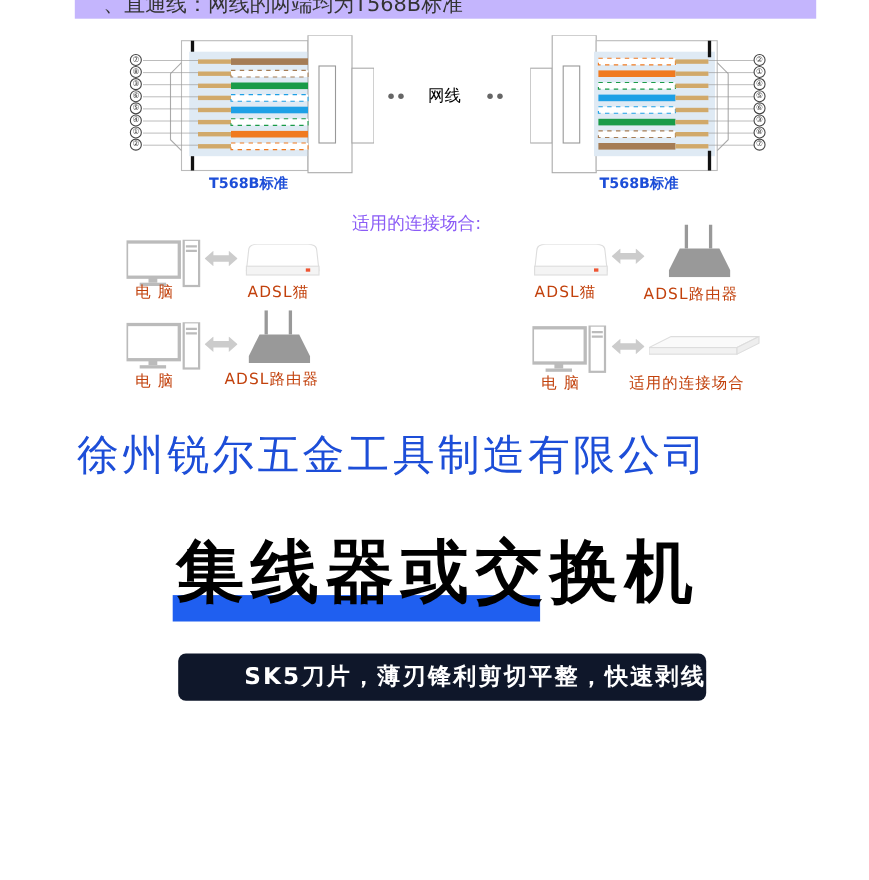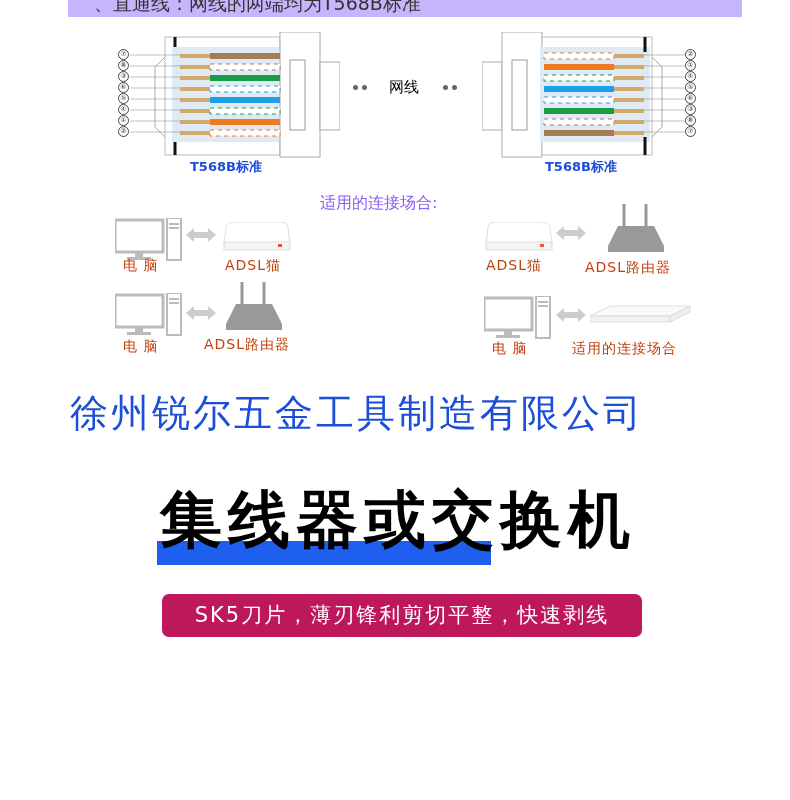--- a/index.html
+++ b/index.html
@@ -10,21 +10,21 @@
   .plug{position:absolute;}
   .plug-label{font-size:13px;font-weight:bold;color:#1d4ed8;}
   .pin-num{position:absolute;width:9px;height:9px;border:1px solid #444;border-radius:50%;font-size:7px;line-height:9px;text-align:center;color:#333;background:#fff;}
   .midlabel{left:350px;top:78px;font-size:15px;color:#000000;}
   .dot{position:absolute;width:5px;height:5px;border-radius:50%;background:#666;}
   .heading{left:320px;top:193px;font-size:16px;color:#8b5cf6;}
   .devlabel{font-size:14px;color:#c2410c;white-space:nowrap;letter-spacing:1px;}
   .watermark{left:70px;top:388px;font-size:38px;color:#1d4ed8;letter-spacing:3px;white-space:nowrap;font-family:"DejaVu Sans",sans-serif;}
   .title-band{left:157px;top:541px;width:334px;height:24px;background:#1f5ff0;}
   .title{left:160px;top:478px;font-size:62px;font-weight:bold;color:#000;letter-spacing:6px;white-space:nowrap;}
-  .pill{left:162px;top:594px;width:480px;height:43px;background:#be185d;border-radius:7px;color:#fff;font-size:21px;font-weight:normal;line-height:43px;text-align:center;letter-spacing:2px;white-space:nowrap;}
+  .pill{left:162px;top:594px;width:480px;height:43px;background:#0f172a;border-radius:7px;color:#fff;font-size:21px;font-weight:bold;line-height:43px;text-align:right;letter-spacing:2px;white-space:nowrap;}
 </style>
 </head>
 <body>
 
 <div class="abs topbar">
   <span>、直通线：网线的两端均为T568B标准</span>
 </div>
 
 <div class="plug" style="left:110px;top:32px;width:230px;height:130px;">
   <svg width="230" height="130">

